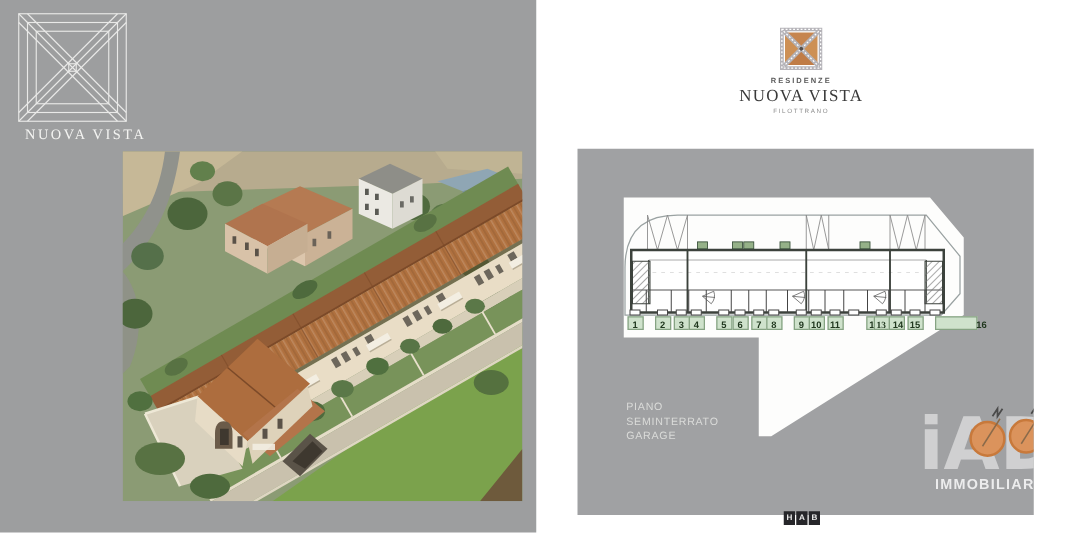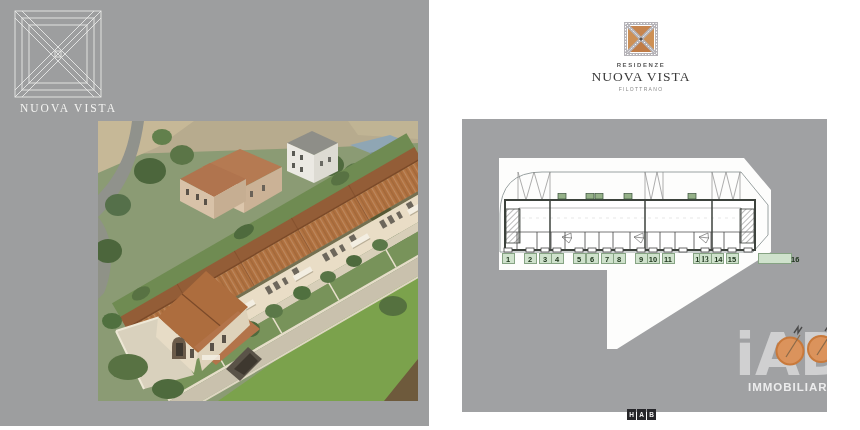--- a/index.html
+++ b/index.html
@@ -316,38 +316,43 @@
       <circle cx="328" cy="232" r="13.5" fill="#db935c" stroke="#c8793b" stroke-width="2"></circle>
       <circle cx="359" cy="230" r="13" fill="#db935c" stroke="#c8793b" stroke-width="2"></circle>
       <line x1="338" y1="216" x2="324" y2="238" stroke="#8a6a4a" stroke-width="1.2"></line>
       <line x1="369" y1="214" x2="355" y2="236" stroke="#8a6a4a" stroke-width="1.2"></line>
       <path d="M332,214 L336,208 L336,214 L340,208" stroke="#4a4a4a" stroke-width="1.4" fill="none"></path>
       <path d="M363,212 L367,206 L367,212 L371,206" stroke="#4a4a4a" stroke-width="1.4" fill="none"></path>
       <text class="wm-word" x="286" y="272">IMMOBILIARE</text>
     </g>
   </svg>
 
+  <div class="floor-label">
+    <div>PIANO</div>
+    <div>SEMINTERRATO</div>
+    <div>GARAGE</div>
+  </div>
 
   <div class="badges">
       <span class="badge" style="left: 39.5px;">1</span>
       <span class="badge" style="left: 61.5px;">2</span>
       <span class="badge" style="left: 76.5px;">3</span>
       <span class="badge" style="left: 88.5px;">4</span>
       <span class="badge" style="left: 110.5px;">5</span>
       <span class="badge" style="left: 123.5px;">6</span>
       <span class="badge" style="left: 138.5px;">7</span>
       <span class="badge" style="left: 150.5px;">8</span>
       <span class="badge" style="left: 172.5px;">9</span>
       <span class="badge" style="left: 184.5px;">10</span>
       <span class="badge" style="left: 199.5px; text-align: center;">11</span>
       <span class="badge" style="left: 231px;">12</span>
       <span class="badge" style="left: 236.5px; font-family: Liberation Serif, serif;">13</span>
       <span class="badge" style="left: 248.5px; text-align: right;">14</span>
       <span class="badge" style="left: 263.5px;">15</span>
-      <span class="badge" style="left: 296px; padding-left: 32px;">16</span>
+      <span class="badge" style="left: 286px; padding-left: 32px;">16</span>
     </div>
 </div>
 
 <div class="hab">
   <span>H</span>
   <span>A</span>
   <span>B</span>
 </div>
 
 </body></html>

